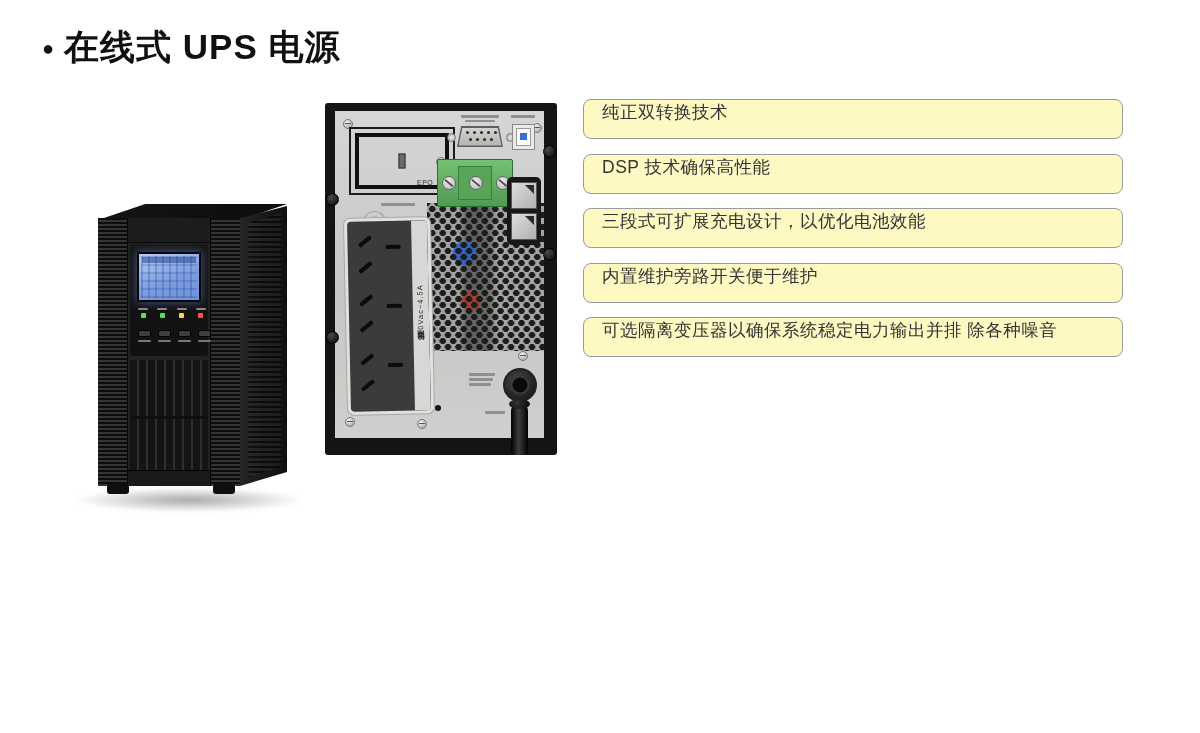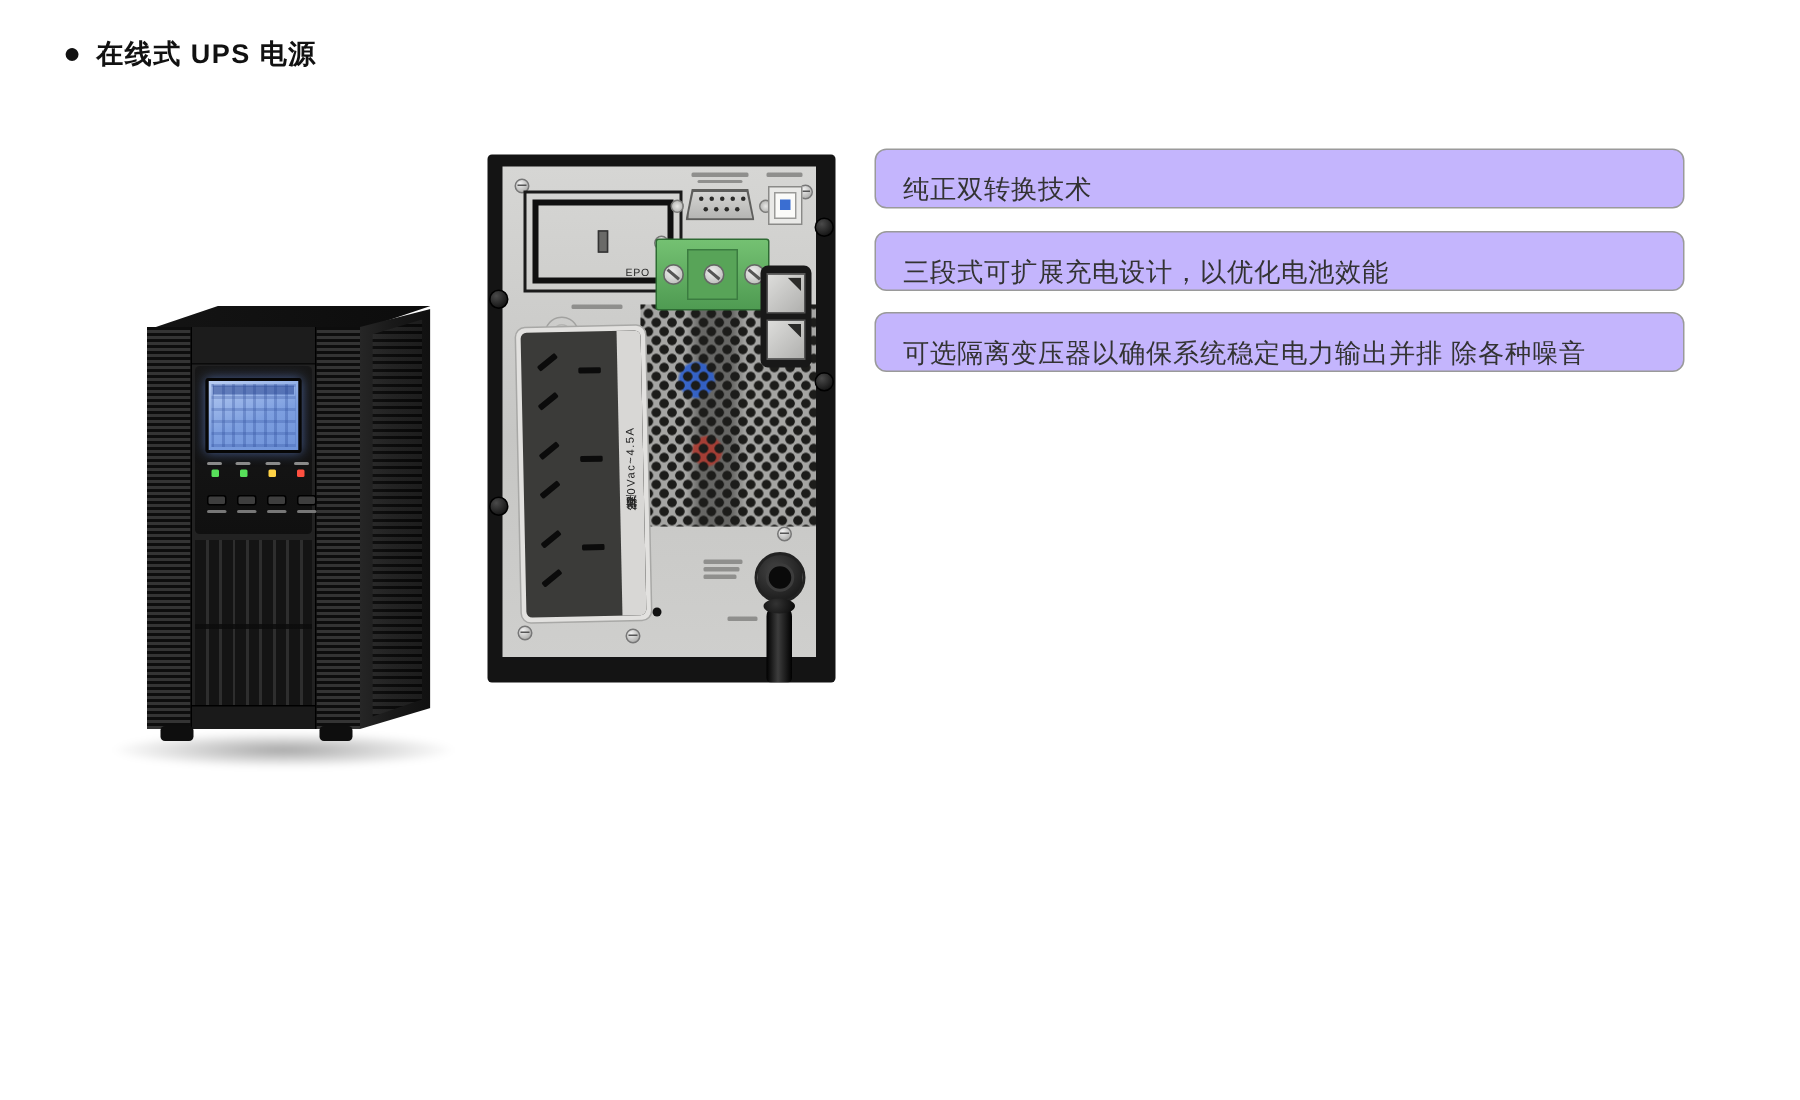--- a/index.html
+++ b/index.html
@@ -2,26 +2,26 @@
 <html><head>
 <meta charset="utf-8">
 <style>
   html,body{margin:0;padding:0;background:#fff;}
   #page{position:relative;width:1200px;height:733px;background:#fff;overflow:hidden;
         font-family:"Liberation Sans","DejaVu Sans",sans-serif;color:#111;}
 
   
   .title-row{position:absolute;left:42px;top:24px;display:flex;align-items:center;}
   .bullet{font-size:20px;margin-right:10px;line-height:1;color:#111;}
-  .page-title{font-size:18px;font-weight:bold;letter-spacing:1px;color:#111;}
+  .page-title{font-size:35px;font-weight:bold;letter-spacing:1px;color:#111;}
 
   
   .features{position:absolute;left:583px;top:99px;width:540px;display:flex;flex-direction:column;gap:14.5px;}
   .feature-box{box-sizing:border-box;height:40px;border:1px solid #9a9a9a;border-radius:8px;
-               background:#c4b5fd;display:flex;align-items:flex-end;padding-left:18px;
+               background:#fef9c3;display:flex;align-items:flex-start;padding-left:18px;
                font-size:17.5px;color:#333;letter-spacing:.5px;}
 
   
   .desc-box{position:absolute;left:142px;top:556px;width:974px;height:140px;box-sizing:border-box;
             border:1px solid #9a9a9a;border-radius:10px;background:#fff;
             padding:20px 24px 0 26px;}
   .desc-text{font-size:19.5px;line-height:39px;color:#1a1a1a;text-align:justify;letter-spacing:.3px;}
 
   
   .front{position:absolute;left:65px;top:196px;width:226px;height:330px;}
@@ -297,21 +297,27 @@
     <div class="screw-b" style="left:218px;top:145px;"></div>
 
     <div class="cable"></div>
   </div>
 
   <div class="features">
     <div class="feature-box">
         <span>纯正双转换技术</span>
       </div>
     <div class="feature-box">
+        <span>DSP 技术确保高性能</span>
+      </div>
+    <div class="feature-box">
         <span>三段式可扩展充电设计，以优化电池效能</span>
       </div>
     <div class="feature-box">
+        <span>内置维护旁路开关便于维护</span>
+      </div>
+    <div class="feature-box">
         <span>可选隔离变压器以确保系统稳定电力输出并排 除各种噪音</span>
       </div>
   </div>
 
 
 </div>
 
 </body></html>

